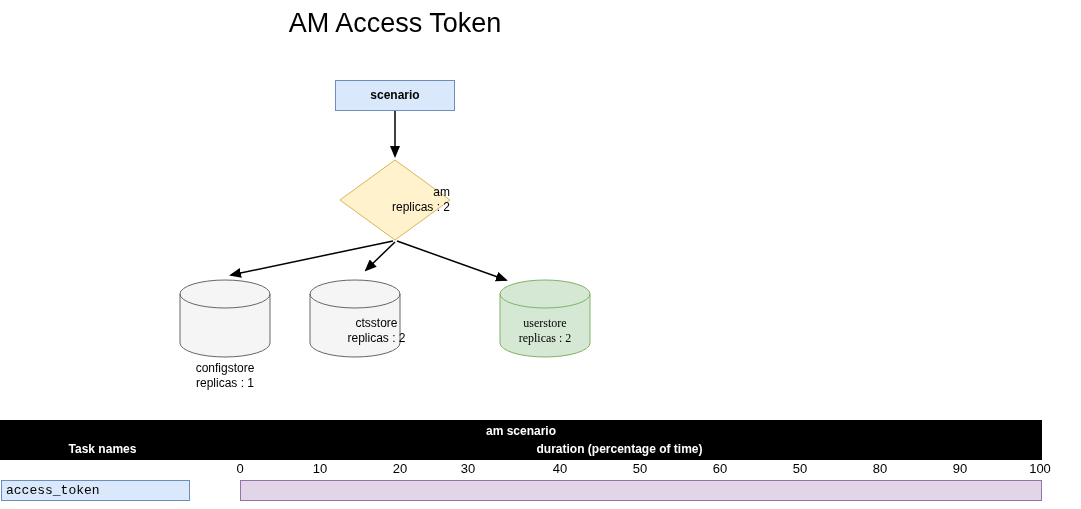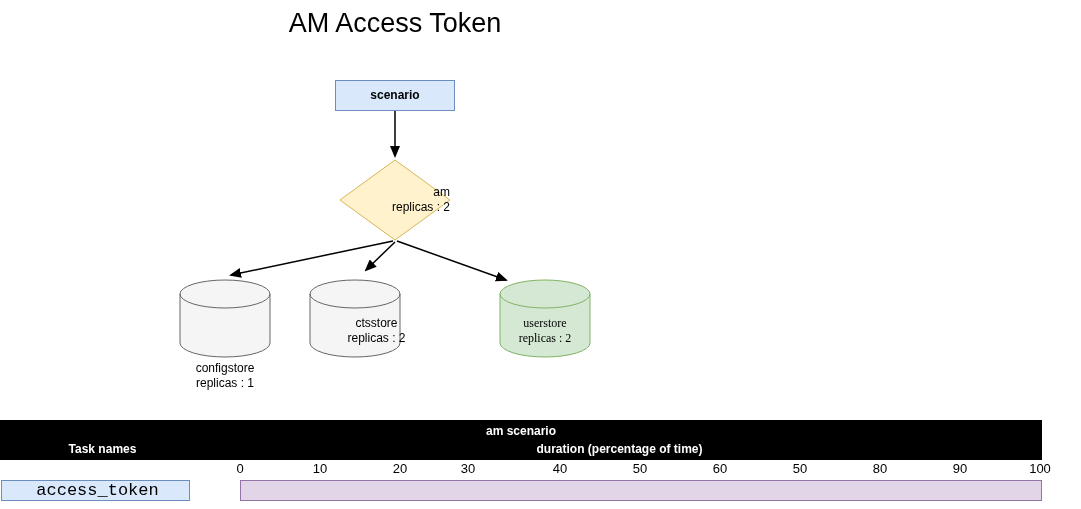--- a/index.html
+++ b/index.html
@@ -61,27 +61,26 @@
     font-size: 13px;
     color: #000000;
     white-space: nowrap;
   }
 
   .task-label {
     left: 1px; top: 480px; width: 183px; height: 19px;
     background: #dae8fc;
     border: 1px solid #6c8ebf;
     font-family: "Liberation Mono", "DejaVu Sans Mono", monospace;
-    font-size: 17px;
+    font-size: 13px;
     line-height: 19px;
     color: #000000;
     padding-left: 4px;
     white-space: nowrap;
     overflow: hidden;
-    text-align: center;
   }
   .task-bar {
     top: 480px; height: 19px;
     background: #e1d5e7;
     border: 1px solid #9673a6;
     box-sizing: content-box;
   }
 </style>
 </head>
 <body>

